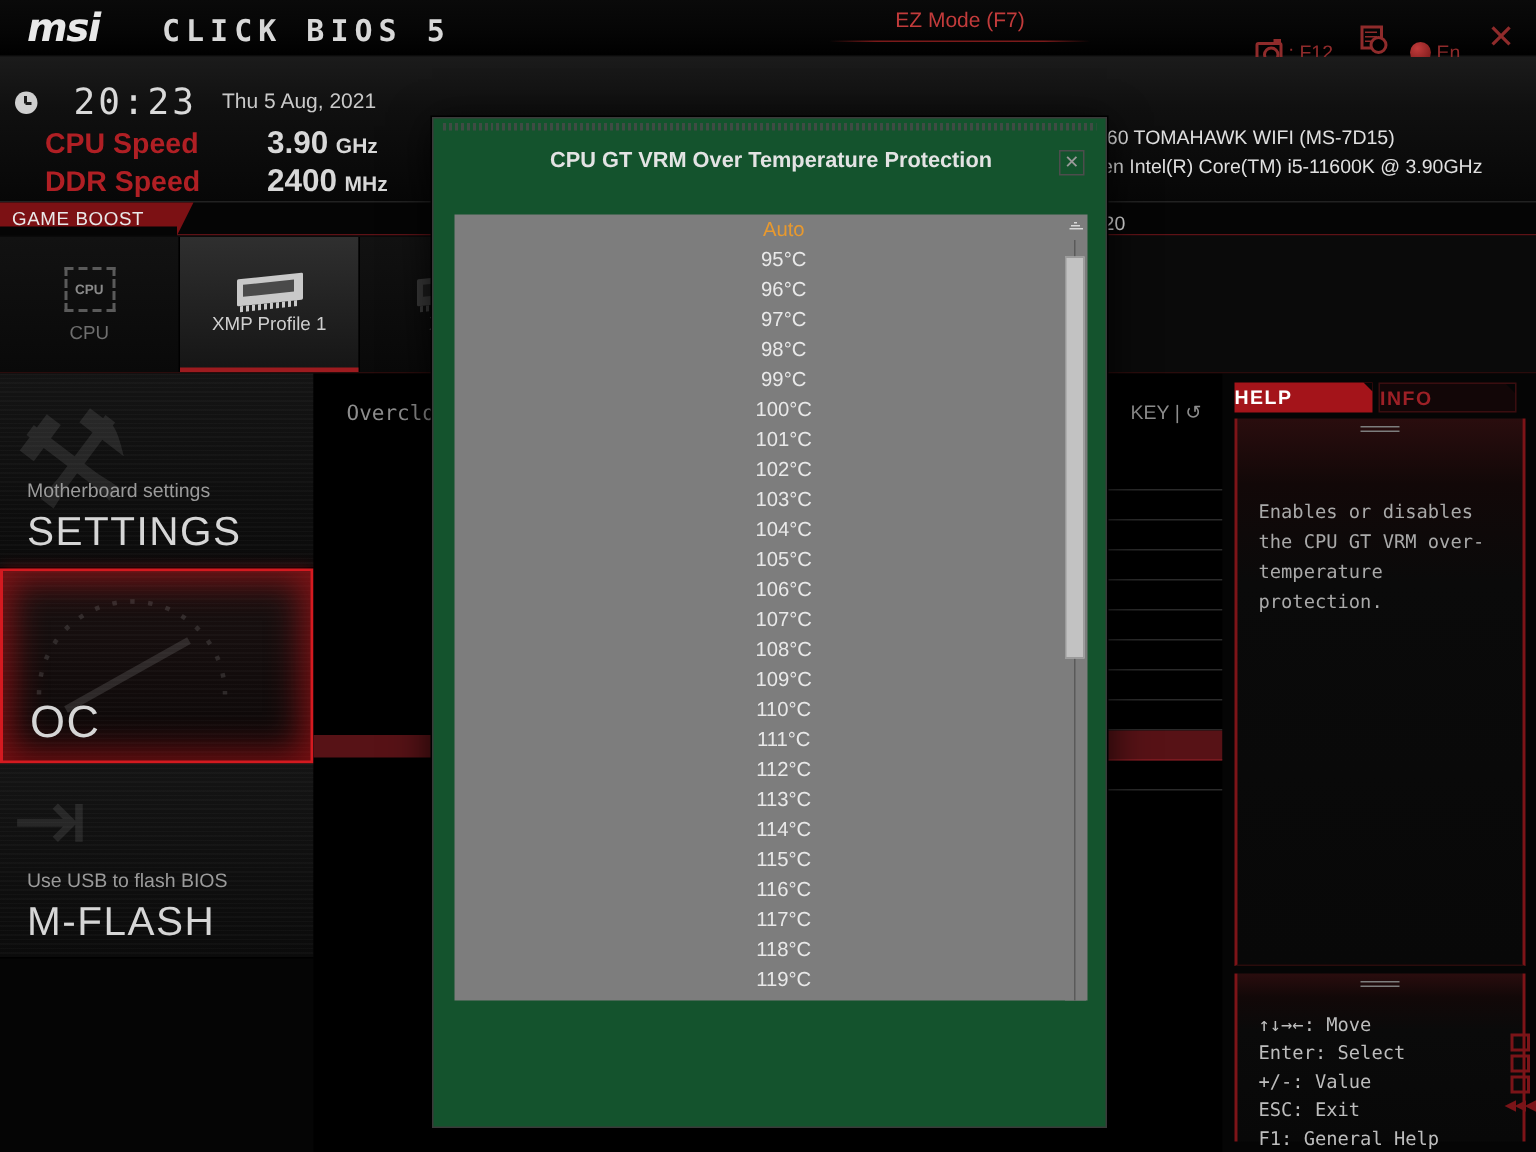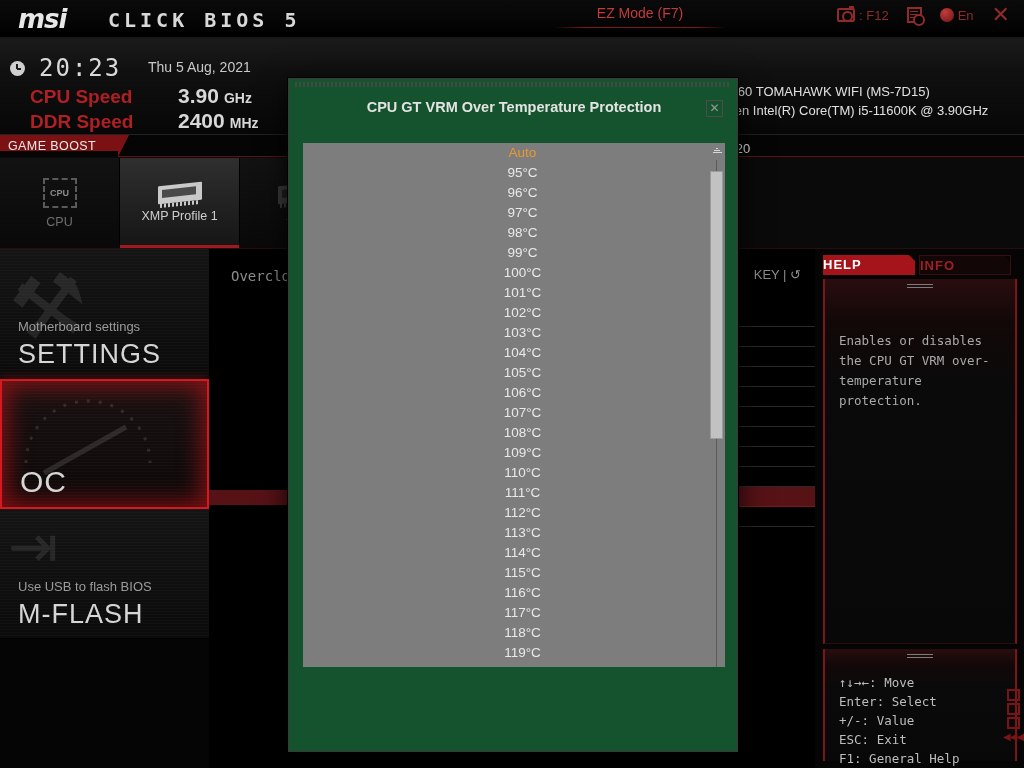--- a/index.html
+++ b/index.html
@@ -34,37 +34,37 @@
   }
   .ezmode::after {
     content:""; position:absolute; left:48px; right:48px; bottom:2px; height:1px;
     background: linear-gradient(90deg, transparent, #7a1a1a 18%, #7a1a1a 82%, transparent);
   }
   .ezmode::before {
     content:""; position:absolute; left:38px; right:38px; top:-1px; height:0;
     border-bottom: 1px solid transparent;
   }
   .hdr-icons { position:absolute; right:14px; top:7px; display:flex; align-items:center; gap:18px; }
-  .hdr-item { display:flex; align-items:center; gap:4px; color:#8f2b2b; font-size:13px; }
+  .hdr-item { display:flex; align-items:flex-end; gap:4px; color:#8f2b2b; font-size:13px;margin-top:20px; }
   .cam-ic { width:18px; height:14px; border:2px solid #8f2b2b; border-radius:2px; position:relative; }
   .cam-ic::before{content:"";position:absolute;left:3px;top:1px;width:7px;height:7px;border:2px solid #8f2b2b;border-radius:50%;}
   .cam-ic::after{content:"";position:absolute;right:-1px;top:-4px;width:5px;height:3px;background:#8f2b2b;}
   .doc-ic { width:15px; height:16px; border:2px solid #8f2b2b; position:relative; }
   .doc-ic::before{content:"";position:absolute;left:1px;top:2px;width:8px;height:1px;background:#8f2b2b;box-shadow:0 3px 0 #8f2b2b,0 6px 0 #8f2b2b;}
   .doc-ic::after{content:"";position:absolute;right:-5px;bottom:-5px;width:8px;height:8px;border:2px solid #8f2b2b;border-radius:50%;background:#000;}
   .globe-ic { width:14px; height:14px; border-radius:50%; background:radial-gradient(circle at 35% 30%, #c23b3b, #6e1515); }
   .close-x { color:#8f2b2b; font-size:22px; line-height:14px; font-weight:300; cursor:pointer; }
 
   
   .infobar {
     position:absolute; left:0; top:38px; width:1024px; height:97px;
     background: linear-gradient(180deg,#1b1b1b 0%, #101010 35%, #070707 100%);
     border-bottom:1px solid #222;
   }
-  .clock-wrap { position:absolute; left:10px; top:16px; display:flex; align-items:center; gap:14px; }
+  .clock-wrap { position:absolute; left:10px; top:16px; display:flex; align-items:center; gap:24px; }
   .clock-ic { width:15px; height:15px; border-radius:50%; background:#cfcfcf; position:relative; }
   .clock-ic::after{content:"";position:absolute;left:6px;top:3px;width:2px;height:5px;background:#1b1b1b;}
   .clock-ic::before{content:"";position:absolute;left:7px;top:7px;width:4px;height:2px;background:#1b1b1b;}
   .clock-txt { font-family:"DejaVu Sans Mono", monospace; font-size:24px; color:#d9d9d9; letter-spacing:2px; }
   .date-txt { position:absolute; left:148px; top:21px; font-size:14px; color:#c9c9c9; }
   .spd-tbl { position:absolute; left:30px; top:46px; }
   .spd-row { display:flex; align-items:baseline; margin-bottom:1px; }
   .spd-lbl { width:148px; font-size:19px; font-weight:bold; color:#b01f24; }
   .spd-val { font-size:21px; color:#d8d8d8; font-weight:bold; }
   .spd-unit { font-size:14px; color:#d8d8d8; margin-left:5px; font-weight:bold; }

